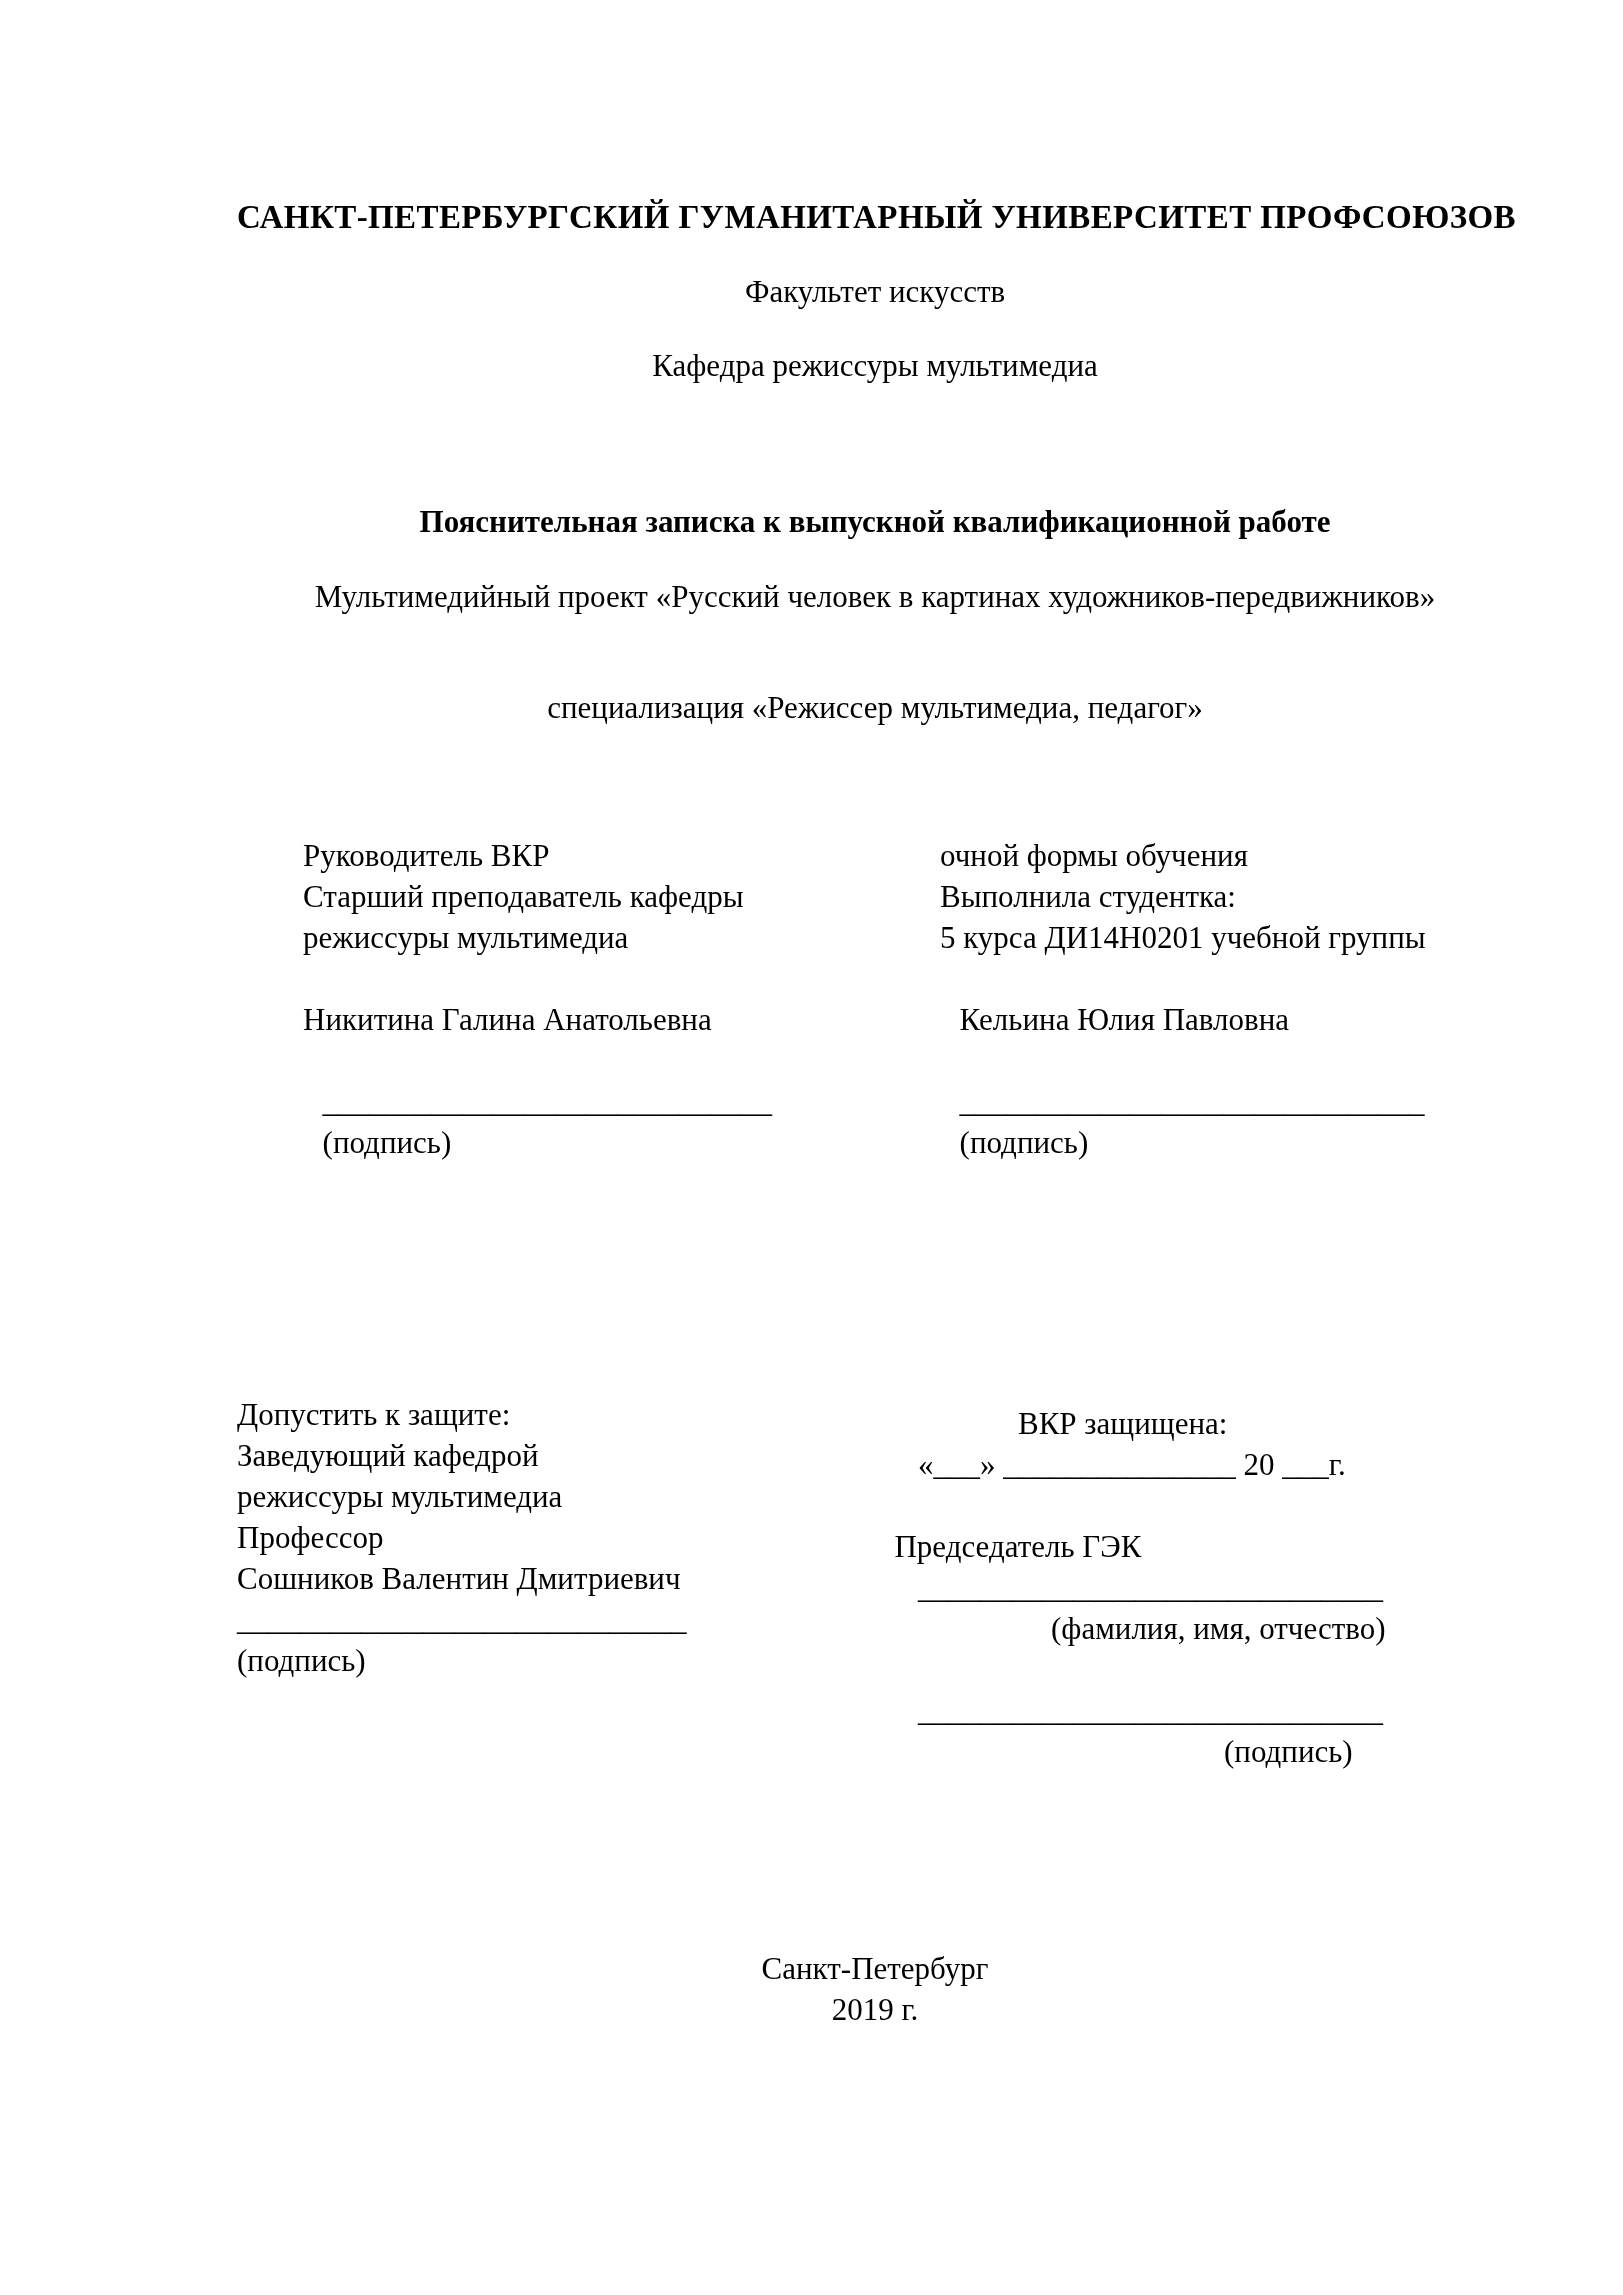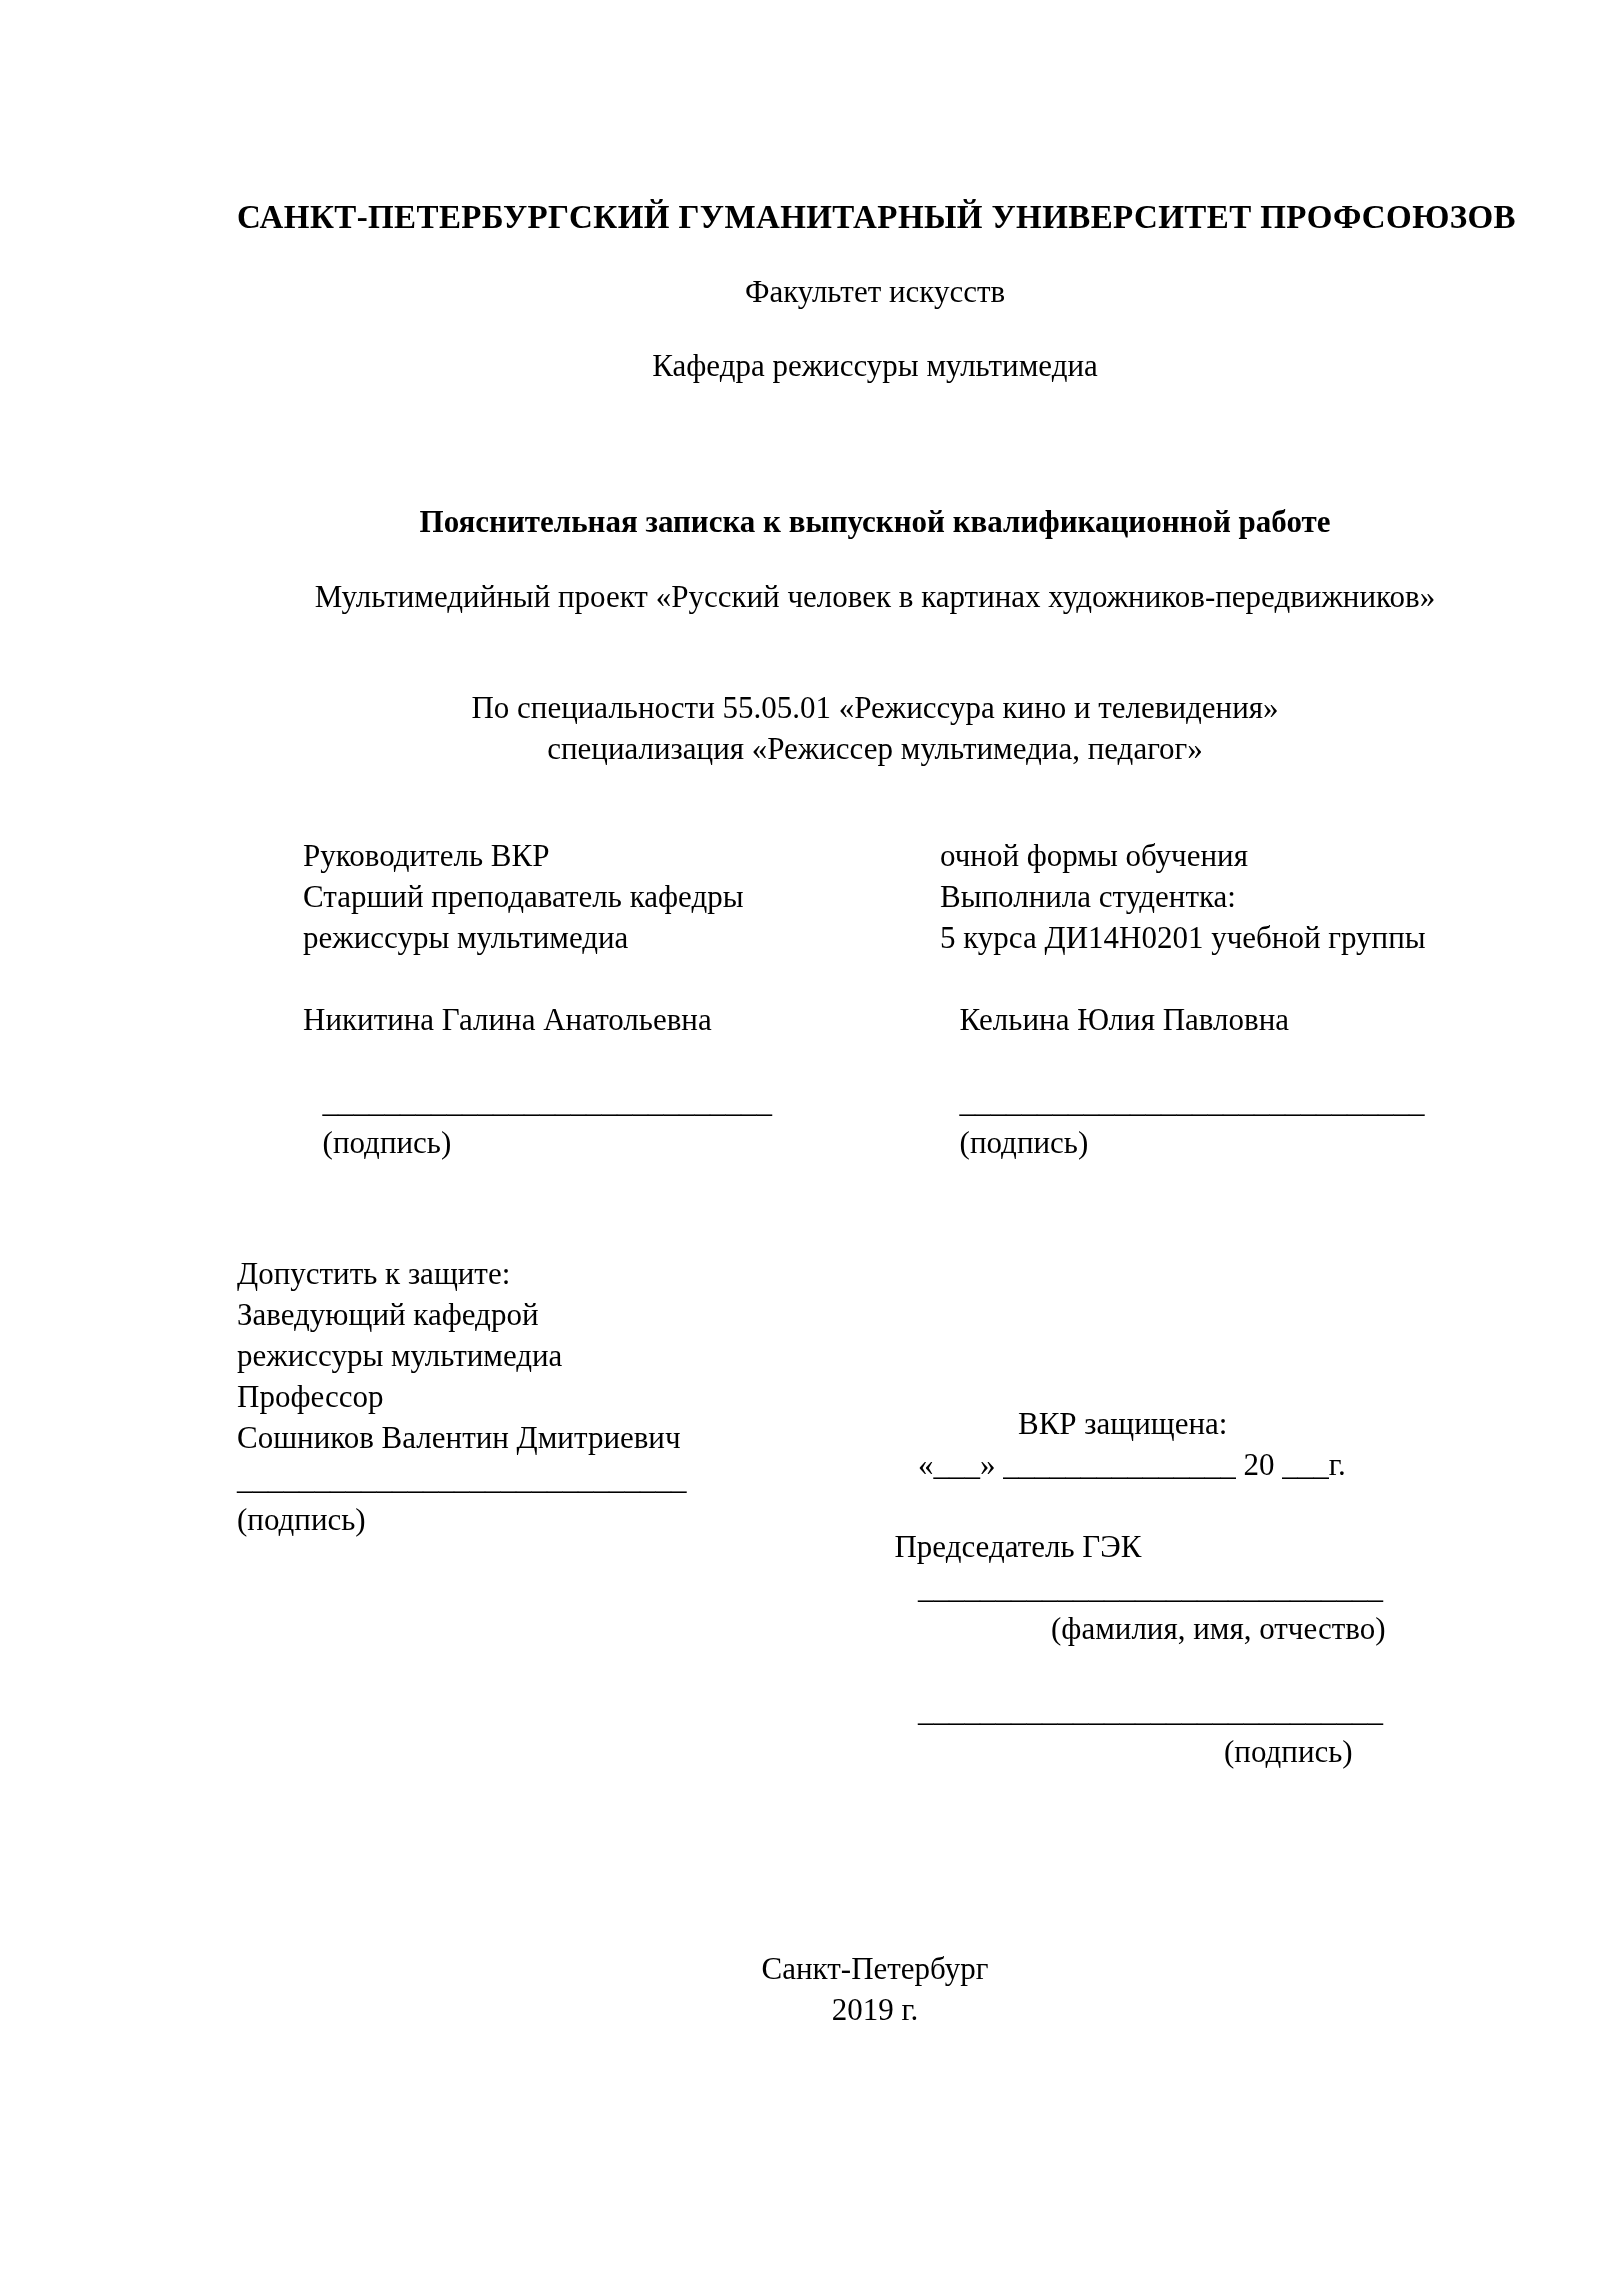--- a/index.html
+++ b/index.html
@@ -31,21 +31,20 @@
 <body>
 
 <div class="abs centered u-title line" style="top:197px">САНКТ-ПЕТЕРБУРГСКИЙ ГУМАНИТАРНЫЙ УНИВЕРСИТЕТ ПРОФСОЮЗОВ</div>
 <div class="abs centered line" style="top:271px">Факультет искусств</div>
 <div class="abs centered line" style="top:345px">Кафедра режиссуры мультимедиа</div>
 
 <div class="abs centered line bold" style="top:501px">Пояснительная записка к выпускной квалификационной работе</div>
 <div class="abs centered line" style="top:576px">Мультимедийный проект «Русский человек в картинах художников-передвижников»</div>
 
 <div class="abs centered" style="top:687px">
-  <div class="line">По специальности 55.05.01 «Режиссура кино и телевидения»</div>
   <div class="line">специализация «Режиссер мультимедиа, педагог»</div>
 </div>
 
 <div class="abs col" style="left:303px; top:835px; width:612px">
   <div class="line">Руководитель ВКР</div>
   <div class="line">Старший преподаватель кафедры</div>
   <div class="line">режиссуры мультимедиа</div>
   <div class="spacer"></div>
   <div class="line">Никитина Галина Анатольевна</div>
   <div class="spacer"></div>
@@ -61,21 +60,21 @@
   <div class="line">5 курса ДИ14Н0201 учебной группы</div>
   <div class="spacer"></div>
   <div class="line" style="margin-left:19.6px">Кельина Юлия Павловна</div>
   <div class="spacer"></div>
   <div class="sig" style="margin-left:19.6px">
     <div class="line">______________________________</div>
     <div class="line">(подпись)</div>
   </div>
 </div>
 
-<div class="abs col" style="left:237px; top:1253px; width:518px">
+<div class="abs col" style="left:237px; top:1394px; width:518px">
   <div class="line">Допустить к защите:</div>
   <div class="line">Заведующий кафедрой</div>
   <div class="line">режиссуры мультимедиа</div>
   <div class="line">Профессор</div>
   <div class="line">Сошников Валентин Дмитриевич</div>
   <div class="sig">
     <div class="line">_____________________________</div>
     <div class="line">(подпись)</div>
   </div>
   <div class="spacer"></div>

